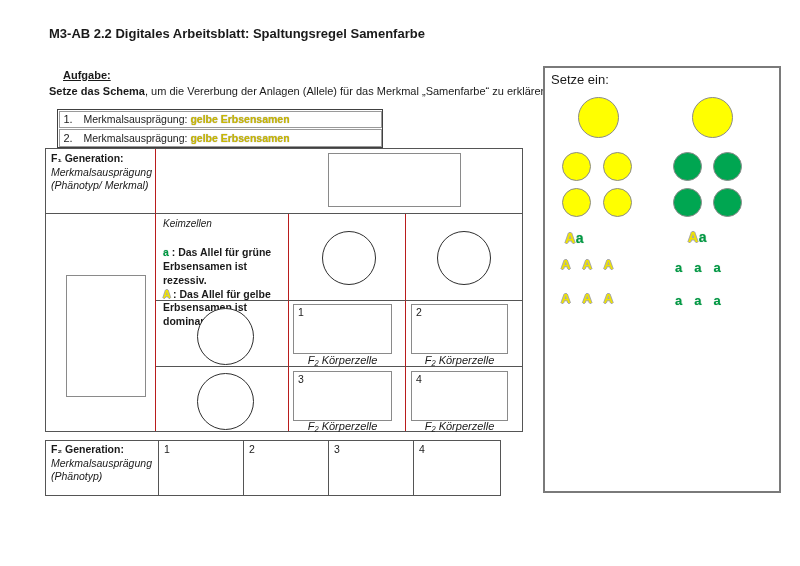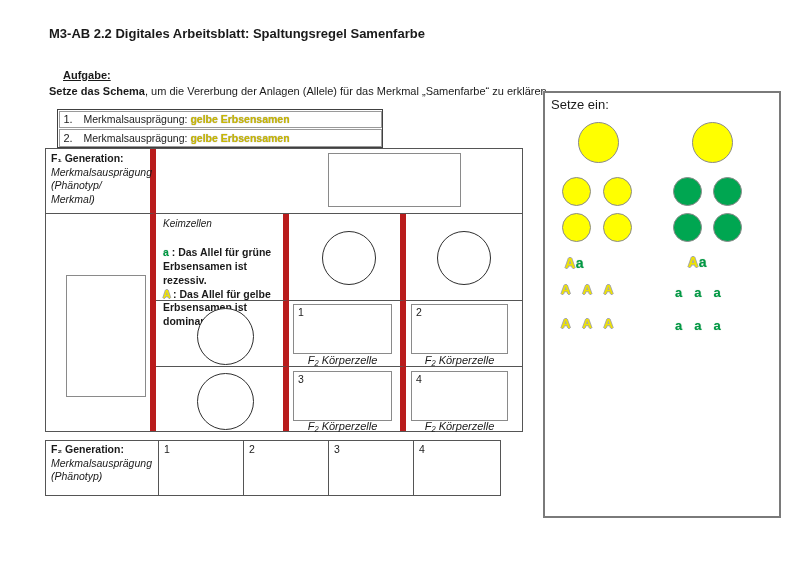--- a/index.html
+++ b/index.html
@@ -19,21 +19,21 @@
   .merkmal{left:57px;top:109px;width:326px;border:1px solid #404040;display:flex;background:#fff;box-sizing:border-box;}
   .merkmal-left{width:84px;border-right:1px solid #404040;padding:1px 5px;font-weight:bold;font-size:12.5px;line-height:1.4;box-sizing:border-box;}
   .merkmal-right{flex:1;display:flex;flex-direction:column;}
   .merkmal-row{border:1px solid #9a9a9a;margin:0.5px;height:15.5px;display:flex;align-items:center;font-size:10.5px;padding:0 4px;box-sizing:content-box;}
   .merkmal-num{width:20px;font-size:11px;}
   .hl-value{font-weight:bold;margin-left:3px;text-shadow:0 0 1px #8c8c8c;}
 
   
   .maintab{left:45px;top:148px;display:grid;grid-template-columns:110px 133px 117px 116px;grid-template-rows:65px 87px 66px 64px;border:1px solid #555;background:#fff;}
   .cell{position:relative;box-sizing:border-box;}
-  .br{border-right:6px solid #b91c1c;}
+  .br{border-right:1px solid #b91c1c;}
   .bb{border-bottom:1px solid #555;}
   .c1r1{grid-column:1;grid-row:1;padding:3px 5px;}
   .c24r1{grid-column:2/5;grid-row:1;}
   .c1r24{grid-column:1;grid-row:2/5;}
   .keimcell{grid-column:2;grid-row:2;padding:4px 7px;}
   .gc3r2{grid-column:3;grid-row:2;} .gc4r2{grid-column:4;grid-row:2;}
   .gc2r3{grid-column:2;grid-row:3;} .gc3r3{grid-column:3;grid-row:3;} .gc4r3{grid-column:4;grid-row:3;}
   .gc2r4{grid-column:2;grid-row:4;} .gc3r4{grid-column:3;grid-row:4;} .gc4r4{grid-column:4;grid-row:4;}
 
   .lbl-bold{font-weight:bold;font-size:10.5px;line-height:1.3;}
@@ -51,21 +51,21 @@
 
   .kbox{position:absolute;border:1px solid #8a8a8a;background:#fff;font-size:10.5px;padding:1px 4px;box-sizing:border-box;}
   .kbox-label{position:absolute;font-style:italic;font-size:11px;text-align:center;line-height:10px;}
 
   
   .f2tab{left:45px;top:440px;display:grid;grid-template-columns:113px 85px 85px 85px 86px;grid-auto-rows:54px;border:1px solid #555;background:#fff;}
   .f2cell{position:relative;border-right:1px solid #555;padding:2px 5px;box-sizing:border-box;font-size:10.5px;}
   .f2cell:last-child{border-right:none;}
 
   
-  .panel{left:543px;top:66px;width:238px;height:427px;border:2px solid #7a7a7a;box-sizing:border-box;background:#fff;margin-top:25px;}
+  .panel{left:543px;top:66px;width:238px;height:427px;border:2px solid #7a7a7a;box-sizing:border-box;background:#fff;}
   .panel-title{position:absolute;left:6px;top:4px;font-size:13px;}
   .pea{position:absolute;border-radius:50%;border:1px solid #8a8a8a;box-sizing:border-box;}
   .pea-big{width:41px;height:41px;}
   .pea-small{width:29px;height:29px;}
   .pair{position:absolute;font-weight:bold;font-size:14px;letter-spacing:0.5px;}
   .lrow{position:absolute;display:flex;gap:12px;font-weight:bold;font-size:13px;}
   .txt-A{text-shadow:-1px 0 0 #a8a8a8,1px 0 0 #a8a8a8,0 -1px 0 #a8a8a8,0 1px 0 #a8a8a8;}
   .txt-a{text-shadow:0 0 1px #8fb89e;}
 </style>
 </head>

